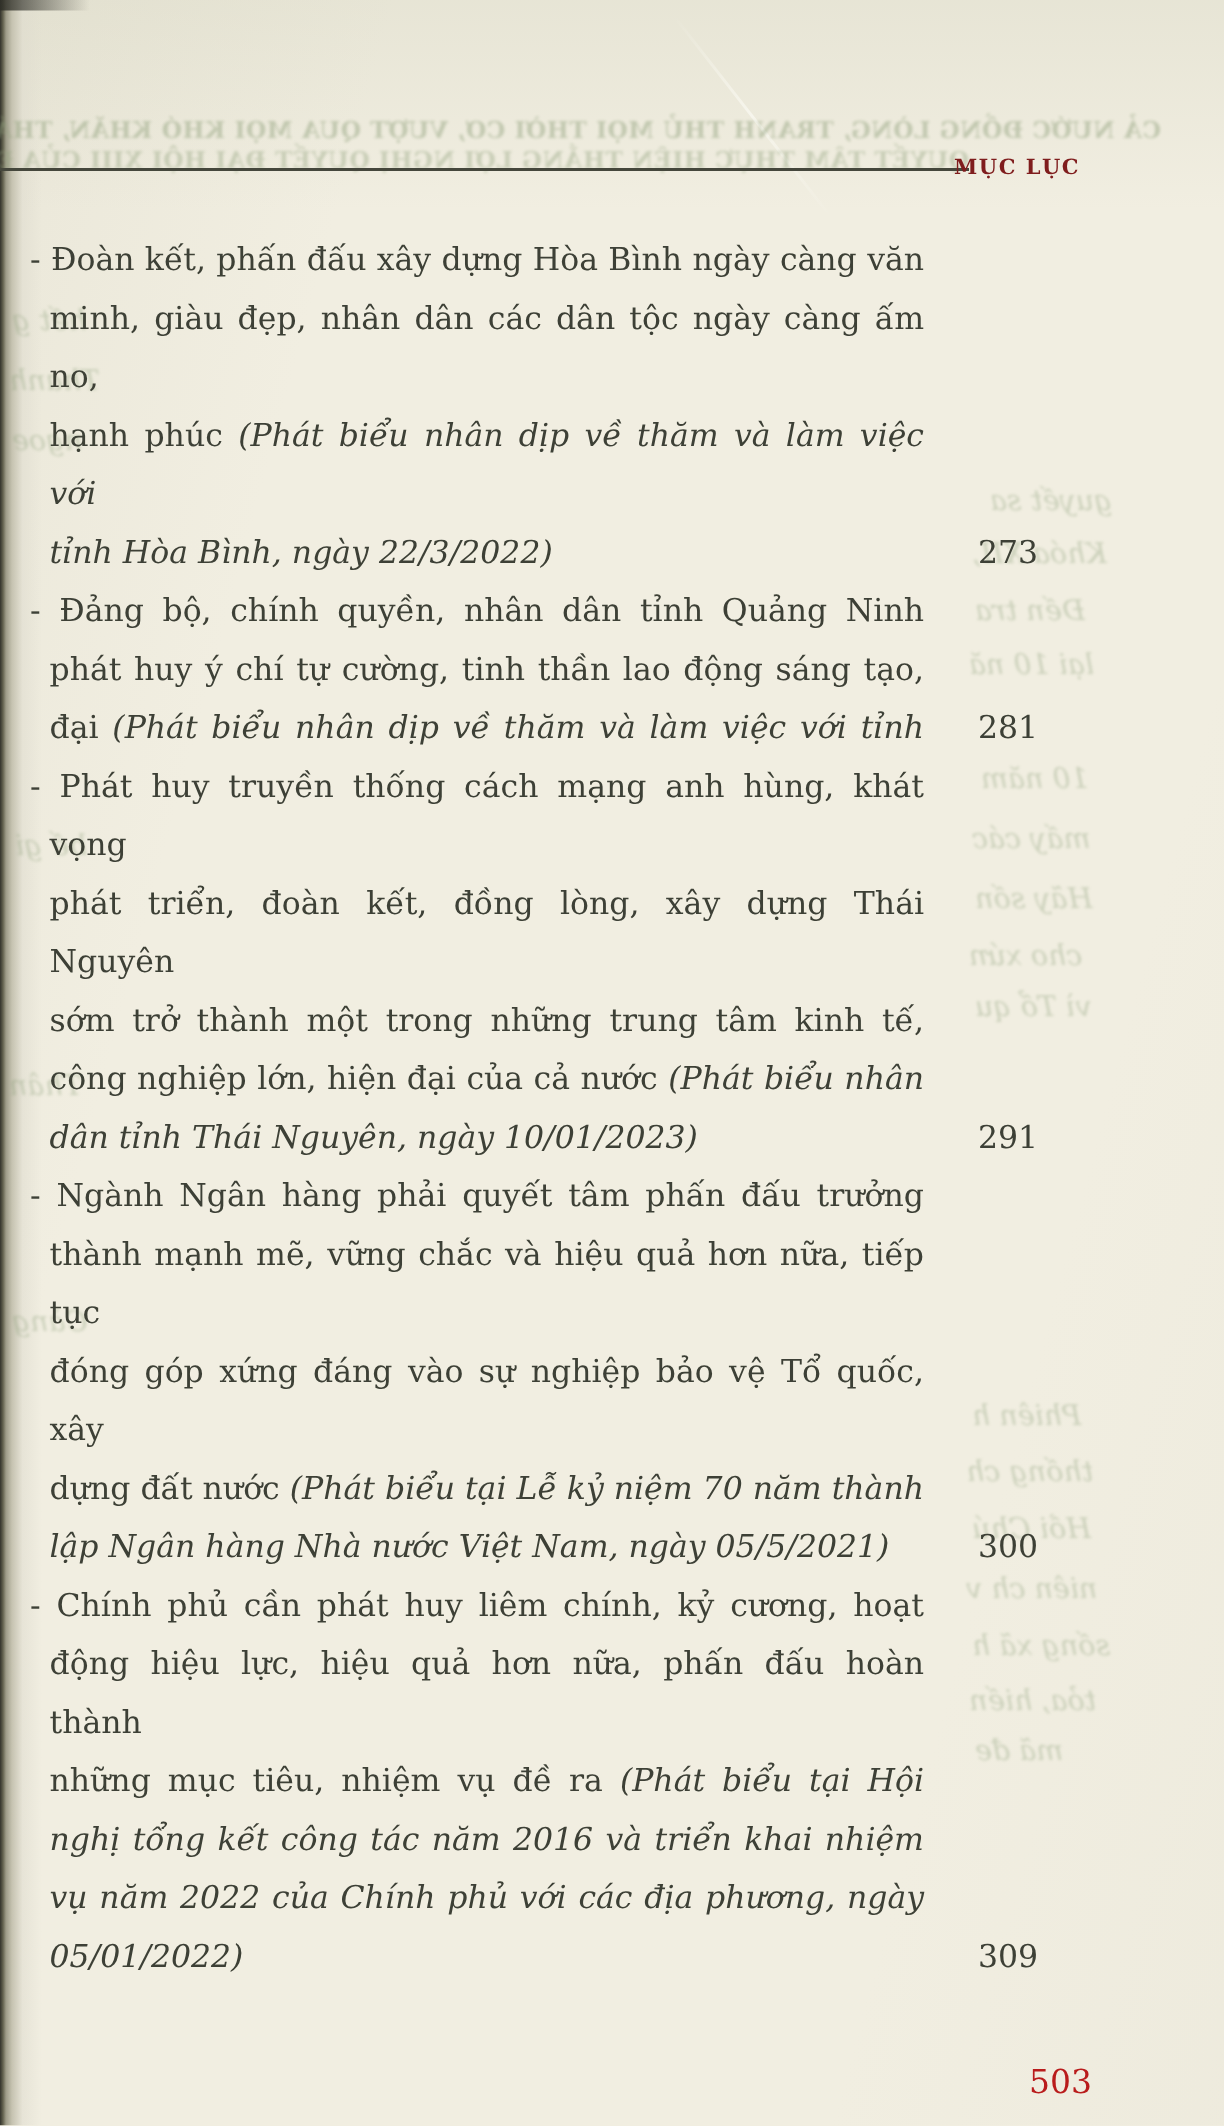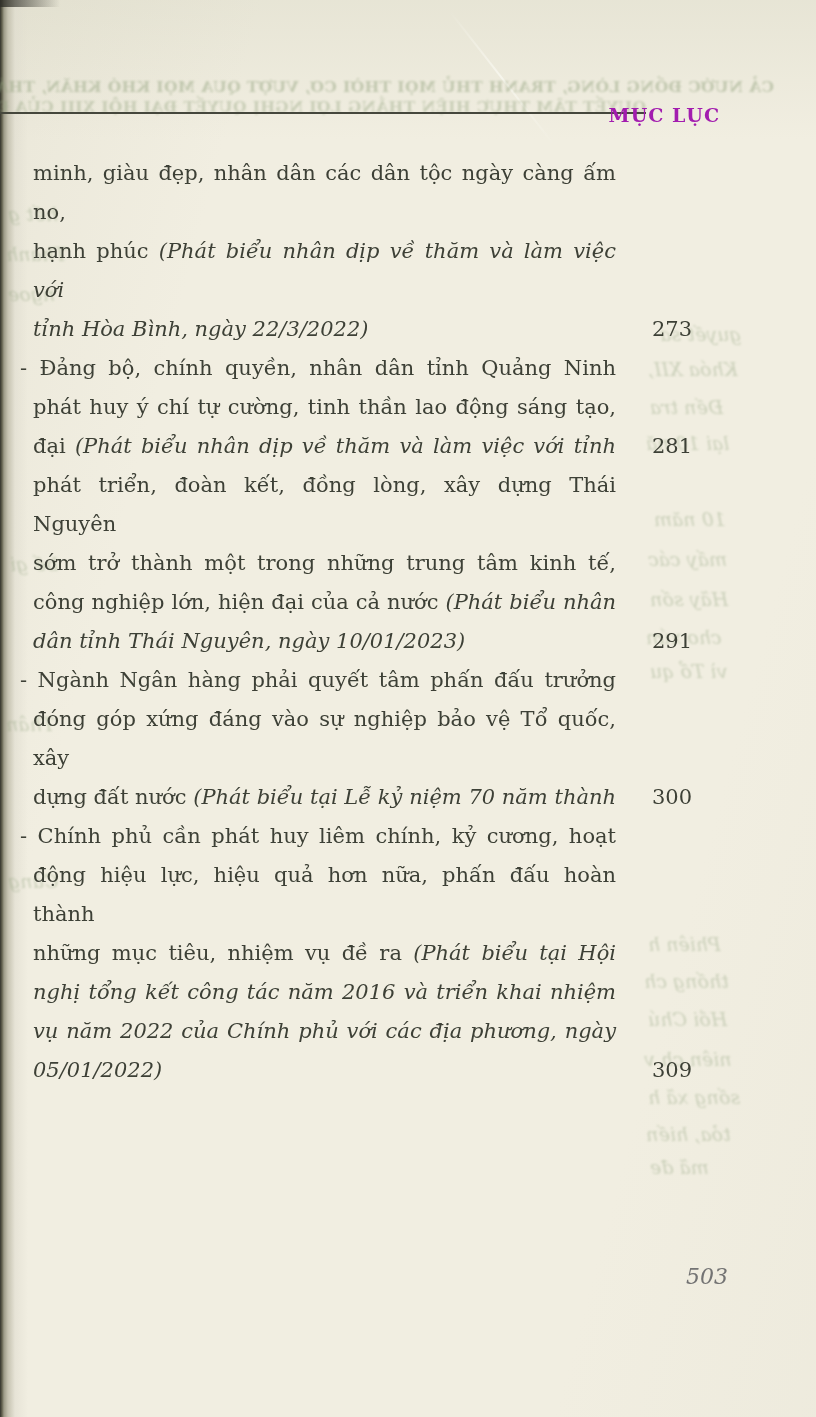--- a/index.html
+++ b/index.html
@@ -17,21 +17,21 @@
   }
   .edge-left{position:absolute;left:0;top:0;bottom:0;width:28px;
     background:linear-gradient(to right,#32322b 0px,#63624f 2px,#9d9b88 4px,#c6c3b1 8px,rgba(222,219,206,.55) 15px,rgba(238,235,222,0) 28px);}
   .corner-top-left{position:absolute;left:0;top:0;width:60px;height:7px;
     background:linear-gradient(to right,rgba(47,47,40,.85),rgba(47,47,40,0));}
   .crease-line{position:absolute;left:450px;top:10px;width:170px;height:2px;
     background:linear-gradient(to right,rgba(255,255,252,0),rgba(255,255,250,.55),rgba(255,255,252,0));
     transform:rotate(52deg);transform-origin:left top;}
 
   .running-head{position:absolute;top:104px;right:96px;
-    font-size:19px;font-weight:bold;letter-spacing:1px;color:#a21caf;white-space:nowrap;}
+    font-size:14px;font-weight:bold;letter-spacing:1px;color:#7f1d1d;white-space:nowrap;}
   .head-rule{position:absolute;top:112px;left:0;width:646px;height:2px;background:#45473c;}
 
   
   .ghost-head1{position:absolute;top:77px;left:50px;width:724px;text-align:center;
     font-weight:bold;font-size:15.5px;letter-spacing:.4px;color:#93a37f;opacity:.48;
     filter:blur(1.1px);white-space:nowrap;transform:scaleX(-1);}
   .ghost-head2{position:absolute;top:97px;left:46px;width:600px;text-align:center;
     font-weight:bold;font-size:15.5px;letter-spacing:.4px;color:#95a581;opacity:.42;
     filter:blur(1.2px);white-space:nowrap;transform:scaleX(-1);}
   .ghost{position:absolute;font-style:italic;font-size:19px;color:#8da07b;opacity:.38;
@@ -40,21 +40,21 @@
   .toc{position:absolute;top:154px;left:20px;right:62px;}
   .entry{display:flex;align-items:stretch;}
   .entry-text{width:596px;font-size:21px;line-height:39px;color:#3d4036;}
   .line{padding-left:13px;}
   .line.first{text-indent:-13px;}
   .line.just{text-align:justify;text-align-last:justify;}
   .cite{font-style:italic;text-align:center;}
   .entry-num{flex:1;align-self:flex-end;text-align:center;padding-right:26px;
     font-size:21px;line-height:39px;color:#3d4036;}
 
-  .folio{position:absolute;top:1264px;right:88px;font-size:22px;color:#737373;font-style:italic;}
+  .folio{position:absolute;top:1376px;right:88px;font-size:22px;color:#b91c1c;}
 </style>
 </head>
 <body>
 
 <div class="paper-tint"></div>
 <div class="edge-left"></div>
 <div class="corner-top-left"></div>
 <div class="crease-line"></div>
 
 <div>
@@ -83,48 +83,52 @@
     <div class="ghost" style="left: 6px; top: 713px;">Thân</div>
     <div class="ghost" style="left: 8px; top: 870px;">Càng</div>
   </div>
 
 <div class="head-rule"></div>
 <div class="running-head">MỤC LỤC</div>
 
 <div class="toc">
     <div class="entry">
       <div class="entry-text">
+        <div class="line first just"><span>- Đoàn kết, phấn đấu xây dựng Hòa Bình ngày càng văn</span></div>
         <div class="line just"><span>minh, giàu đẹp, nhân dân các dân tộc ngày càng ấm no,</span></div>
         <div class="line just"><span>hạnh phúc </span><i class="cite">(Phát biểu nhân dịp về thăm và làm việc với</i></div>
         <div class="line"><i class="cite">tỉnh Hòa Bình, ngày 22/3/2022)</i></div>
       </div>
       <div class="entry-num">273</div>
     </div>
     <div class="entry">
       <div class="entry-text">
         <div class="line first just"><span>- Đảng bộ, chính quyền, nhân dân tỉnh Quảng Ninh</span></div>
         <div class="line just"><span>phát huy ý chí tự cường, tinh thần lao động sáng tạo,</span></div>
         <div class="line just"><span>đại </span><i class="cite">(Phát biểu nhân dịp về thăm và làm việc với tỉnh</i></div>
       </div>
       <div class="entry-num">281</div>
     </div>
     <div class="entry">
       <div class="entry-text">
+        <div class="line first just"><span>- Phát huy truyền thống cách mạng anh hùng, khát vọng</span></div>
         <div class="line just"><span>phát triển, đoàn kết, đồng lòng, xây dựng Thái Nguyên</span></div>
         <div class="line just"><span>sớm trở thành một trong những trung tâm kinh tế,</span></div>
         <div class="line just"><span>công nghiệp lớn, hiện đại của cả nước </span><i class="cite">(Phát biểu nhân</i></div>
         <div class="line"><i class="cite">dân tỉnh Thái Nguyên, ngày 10/01/2023)</i></div>
       </div>
       <div class="entry-num">291</div>
     </div>
     <div class="entry">
       <div class="entry-text">
         <div class="line first just"><span>- Ngành Ngân hàng phải quyết tâm phấn đấu trưởng</span></div>
+        <div class="line just"><span>thành mạnh mẽ, vững chắc và hiệu quả hơn nữa, tiếp tục</span></div>
         <div class="line just"><span>đóng góp xứng đáng vào sự nghiệp bảo vệ Tổ quốc, xây</span></div>
         <div class="line just"><span>dựng đất nước </span><i class="cite">(Phát biểu tại Lễ kỷ niệm 70 năm thành</i></div>
+        <div class="line"><i class="cite">lập Ngân hàng Nhà nước Việt Nam, ngày 05/5/2021)</i></div>
       </div>
       <div class="entry-num">300</div>
     </div>
     <div class="entry">
       <div class="entry-text">
         <div class="line first just"><span>- Chính phủ cần phát huy liêm chính, kỷ cương, hoạt</span></div>
         <div class="line just"><span>động hiệu lực, hiệu quả hơn nữa, phấn đấu hoàn thành</span></div>
         <div class="line just"><span>những mục tiêu, nhiệm vụ đề ra </span><i class="cite">(Phát biểu tại Hội</i></div>
         <div class="line just"><i class="cite">nghị tổng kết công tác năm 2016 và triển khai nhiệm</i></div>
         <div class="line just"><i class="cite">vụ năm 2022 của Chính phủ với các địa phương, ngày</i></div>

